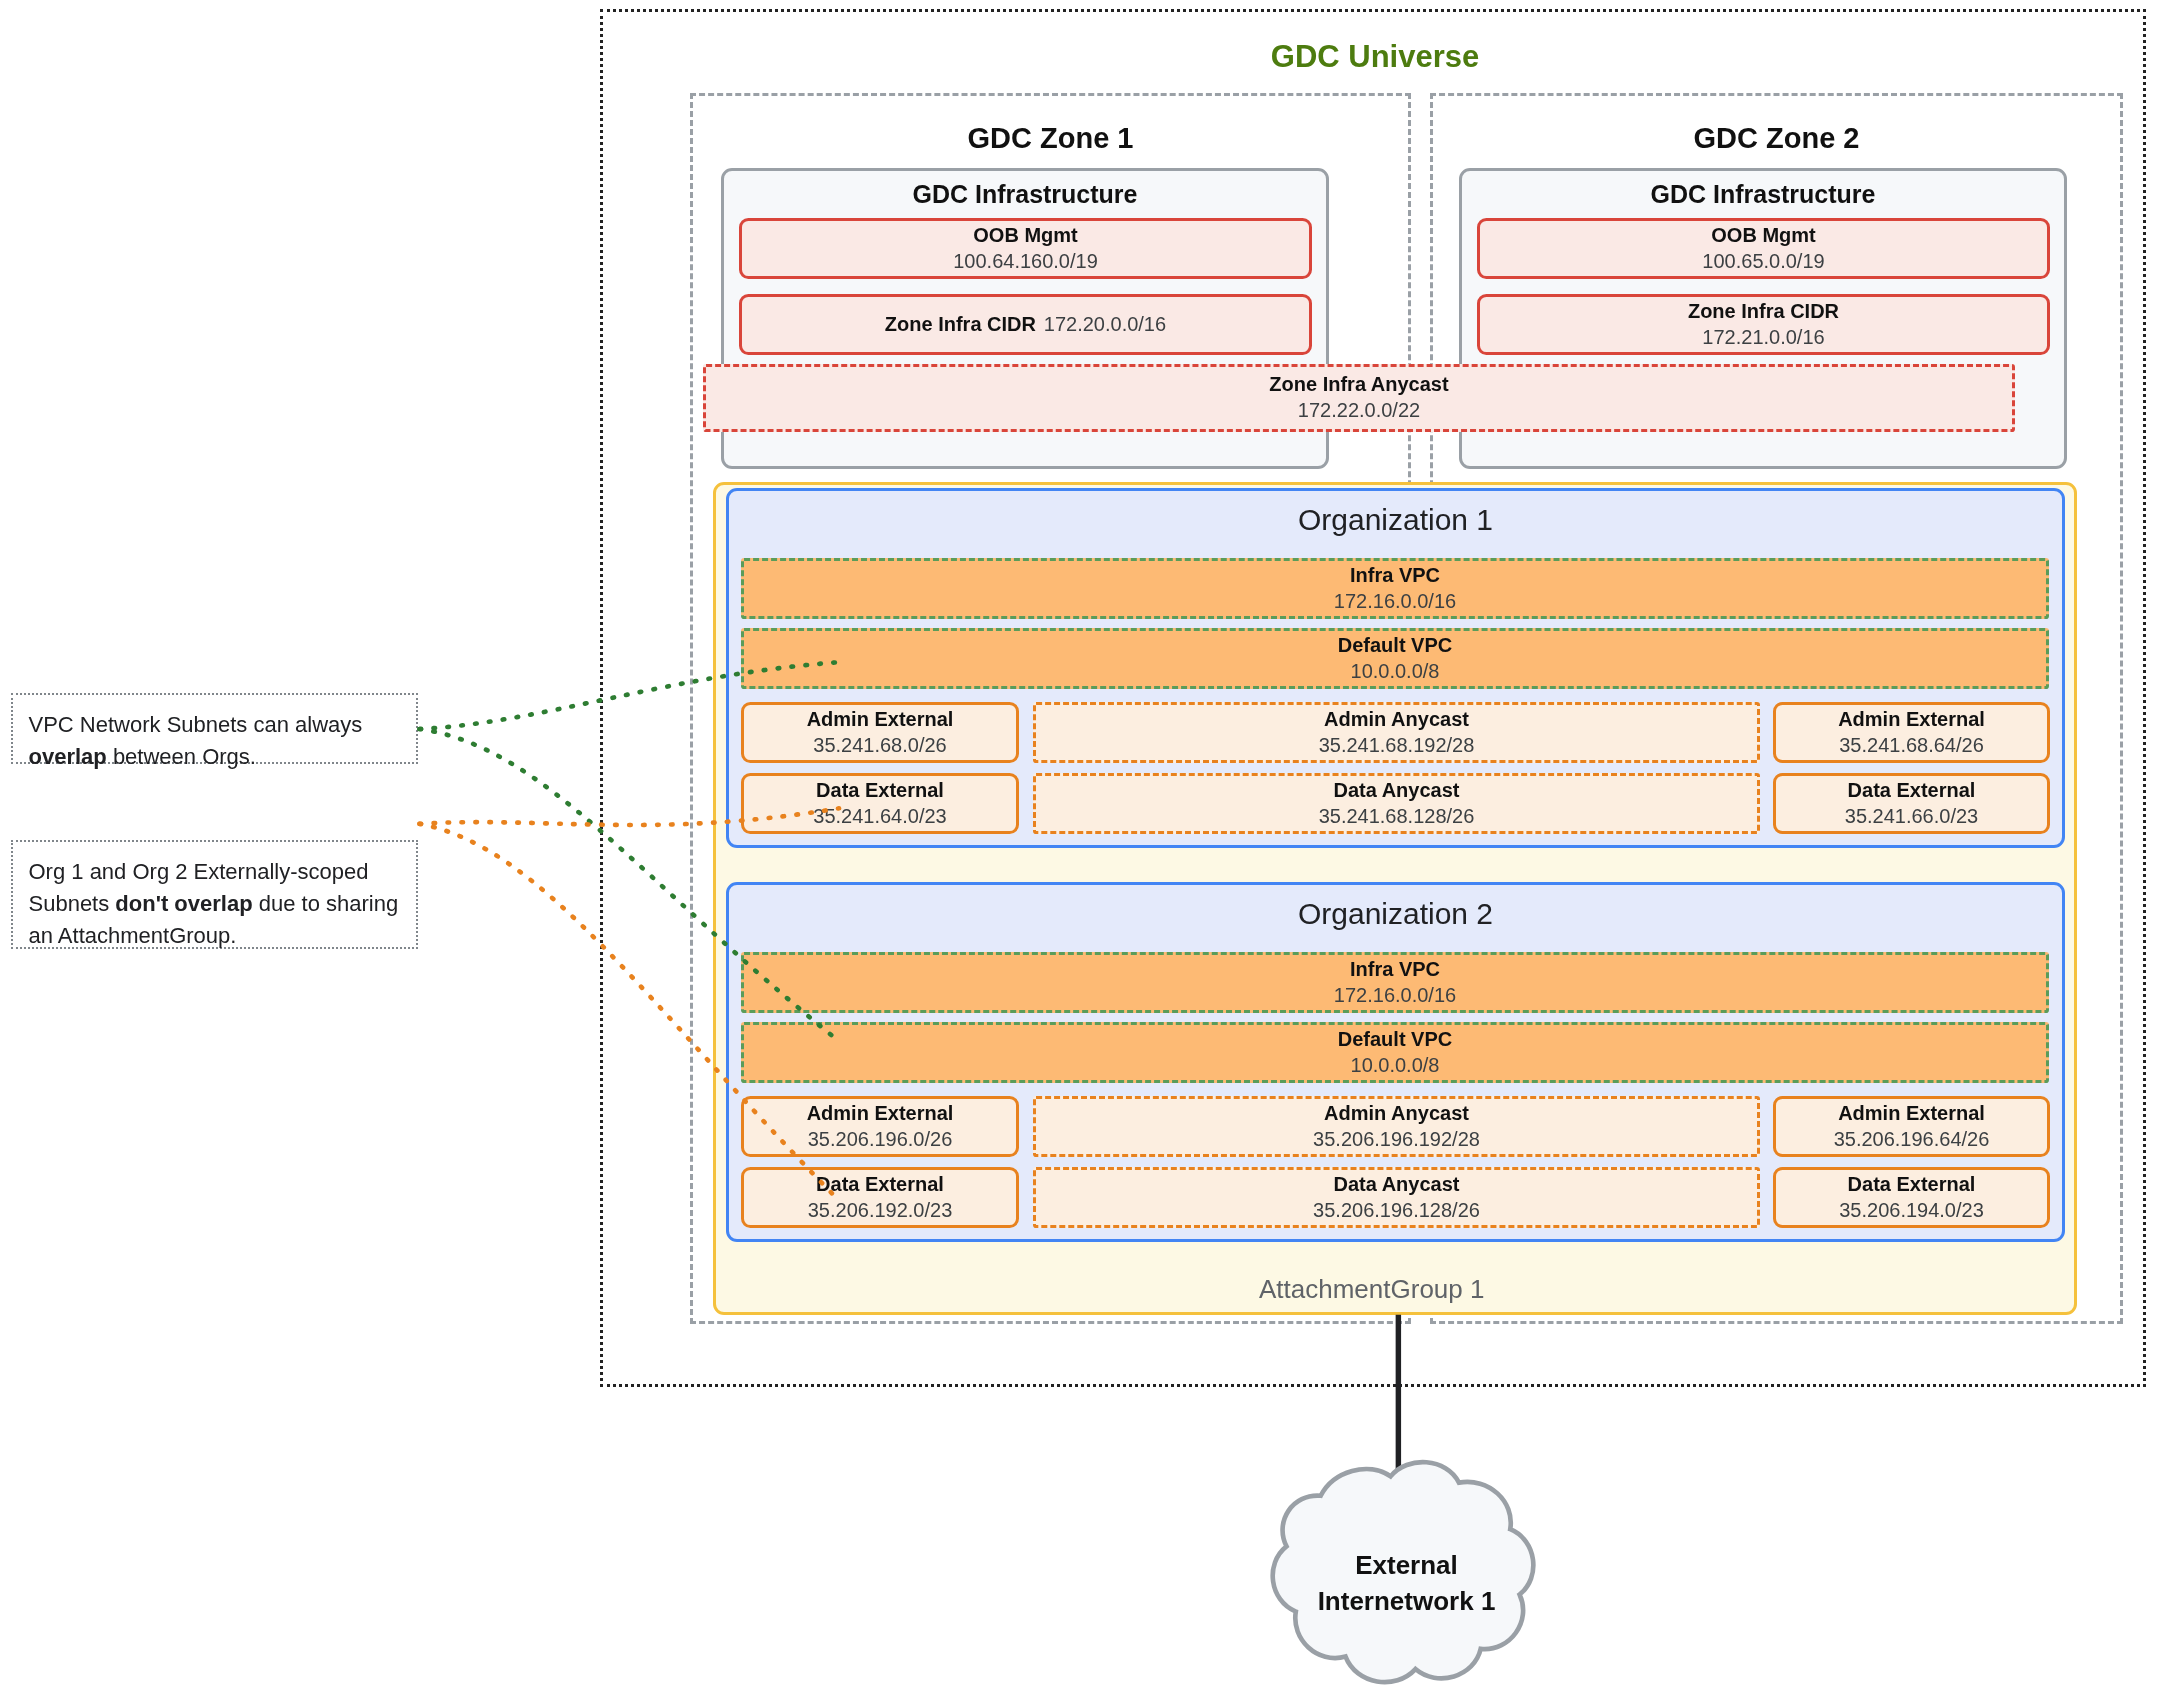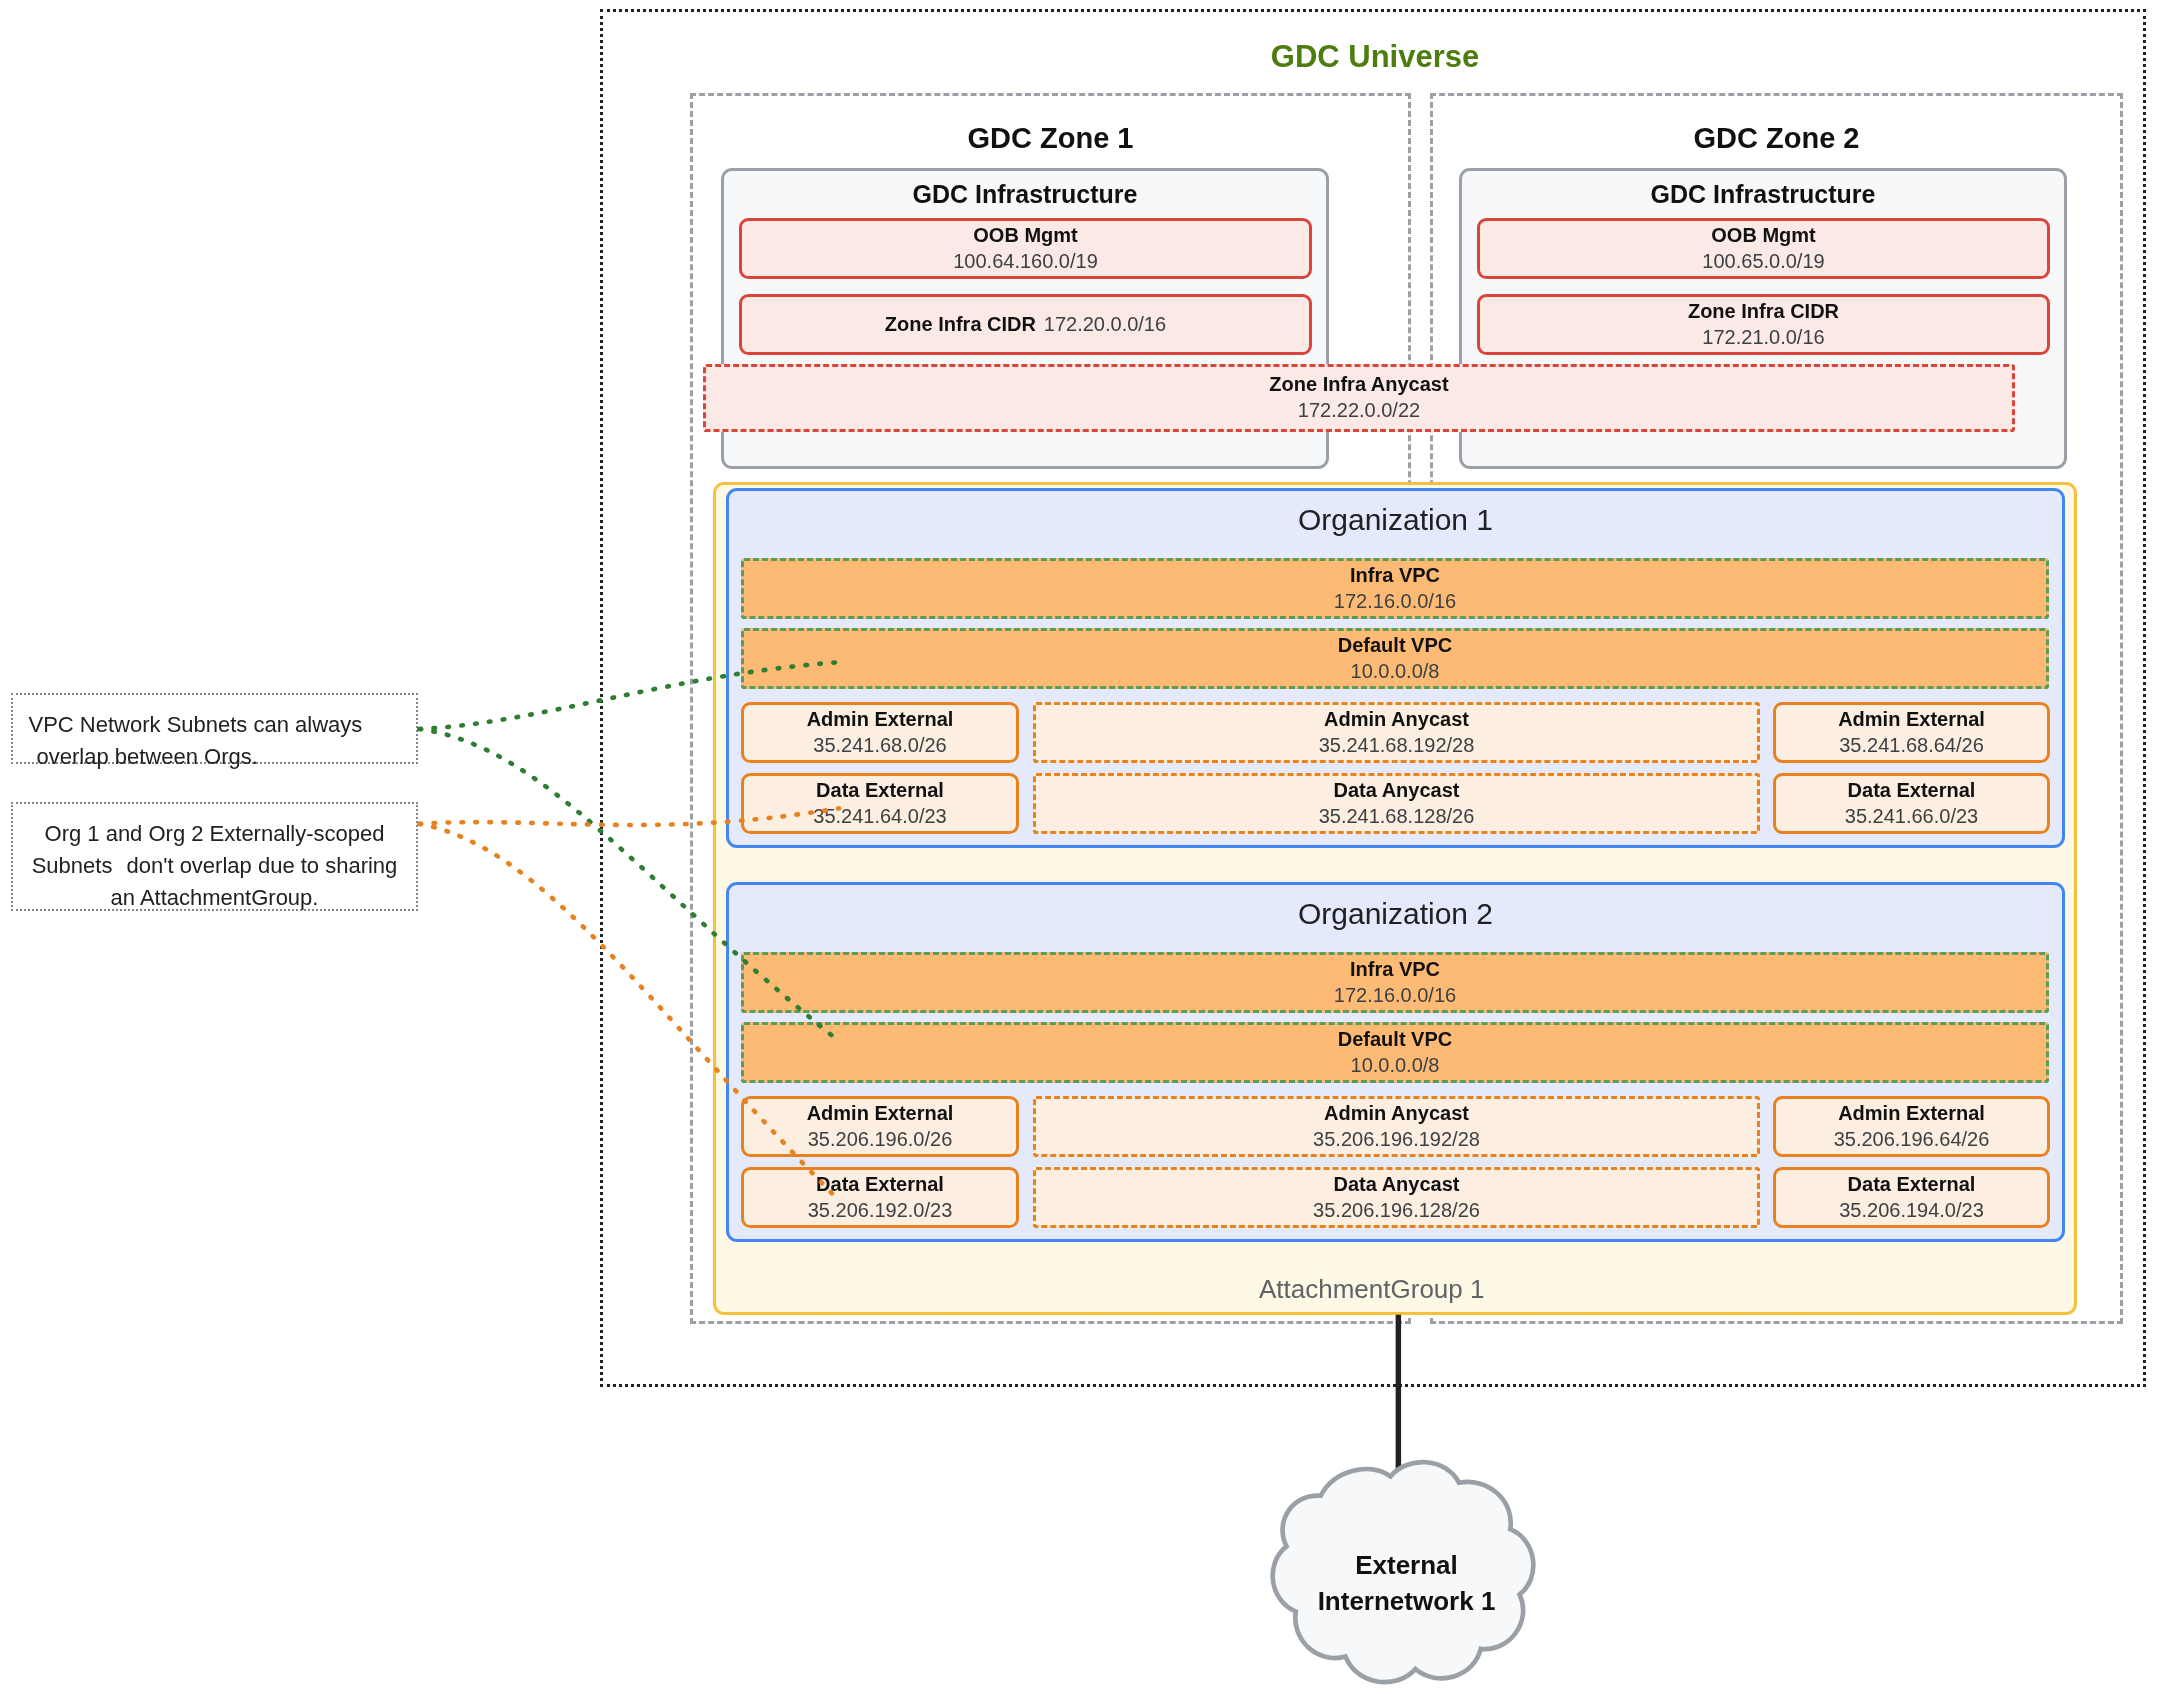--- a/index.html
+++ b/index.html
@@ -40,21 +40,21 @@
   
   .subnet{border:3.1px solid #e8821e;background:#fceee0;border-radius:9.3px;}
   .subnet.anycast{border-style:dashed;border-radius:3.1px;}
 
   .lbl-b{font-size:20px;font-weight:bold;color:#111;line-height:1.28;}
   .lbl-n{font-size:20px;font-weight:normal;color:#3c4043;line-height:1.28;}
 
   
   .callout{border:2.3px dotted #80868b;background:#fff;padding:14px 15.5px;
            font-size:22px;color:#202124;line-height:1.45;}
-  .callout b{font-weight:normal;margin-left:8px;}
+  .callout b{font-weight:bold;}
 
   
   .overlay{position:absolute;left:0;top:0;width:2183px;height:1702px;pointer-events:none;}
 
   .cloud-label{font-size:26px;font-weight:bold;color:#111;line-height:1.35;text-align:center;}
 </style>
 </head>
 <body>
 
 <div id="stage">
@@ -177,21 +177,21 @@
   </div>
   <div class="abs ctr subnet" style="left:1773px;top:1167px;width:277px;height:61px;">
     <div class="lbl-b">Data External</div>
     <div class="lbl-n">35.206.194.0/23</div>
   </div>
 
   <div class="abs callout" style="left:11px;top:693px;width:407px;height:71px;">
     <span>VPC Network Subnets can always </span><b>overlap</b><span> between Orgs.</span>
   </div>
 
-  <div class="abs callout" style="left:11px;top:802px;width:407px;height:109px;text-align:center;">
+  <div class="abs callout" style="left:11px;top:840px;width:407px;height:109px;">
     <span>Org 1 and Org 2 Externally-scoped Subnets </span><b>don't overlap</b><span> due to sharing an AttachmentGroup.</span>
   </div>
 
   <svg class="overlay" viewBox="0 0 2810 2190" xmlns="http://www.w3.org/2000/svg">
 
     <g fill="none" stroke="#2e7d32" stroke-width="6" stroke-linecap="round" stroke-dasharray="2 16">
       <path d="M540 938 C 700 930, 860 868, 1080 852"></path>
       <path d="M540 938 C 700 960, 820 1130, 1080 1340"></path>
     </g>
 

